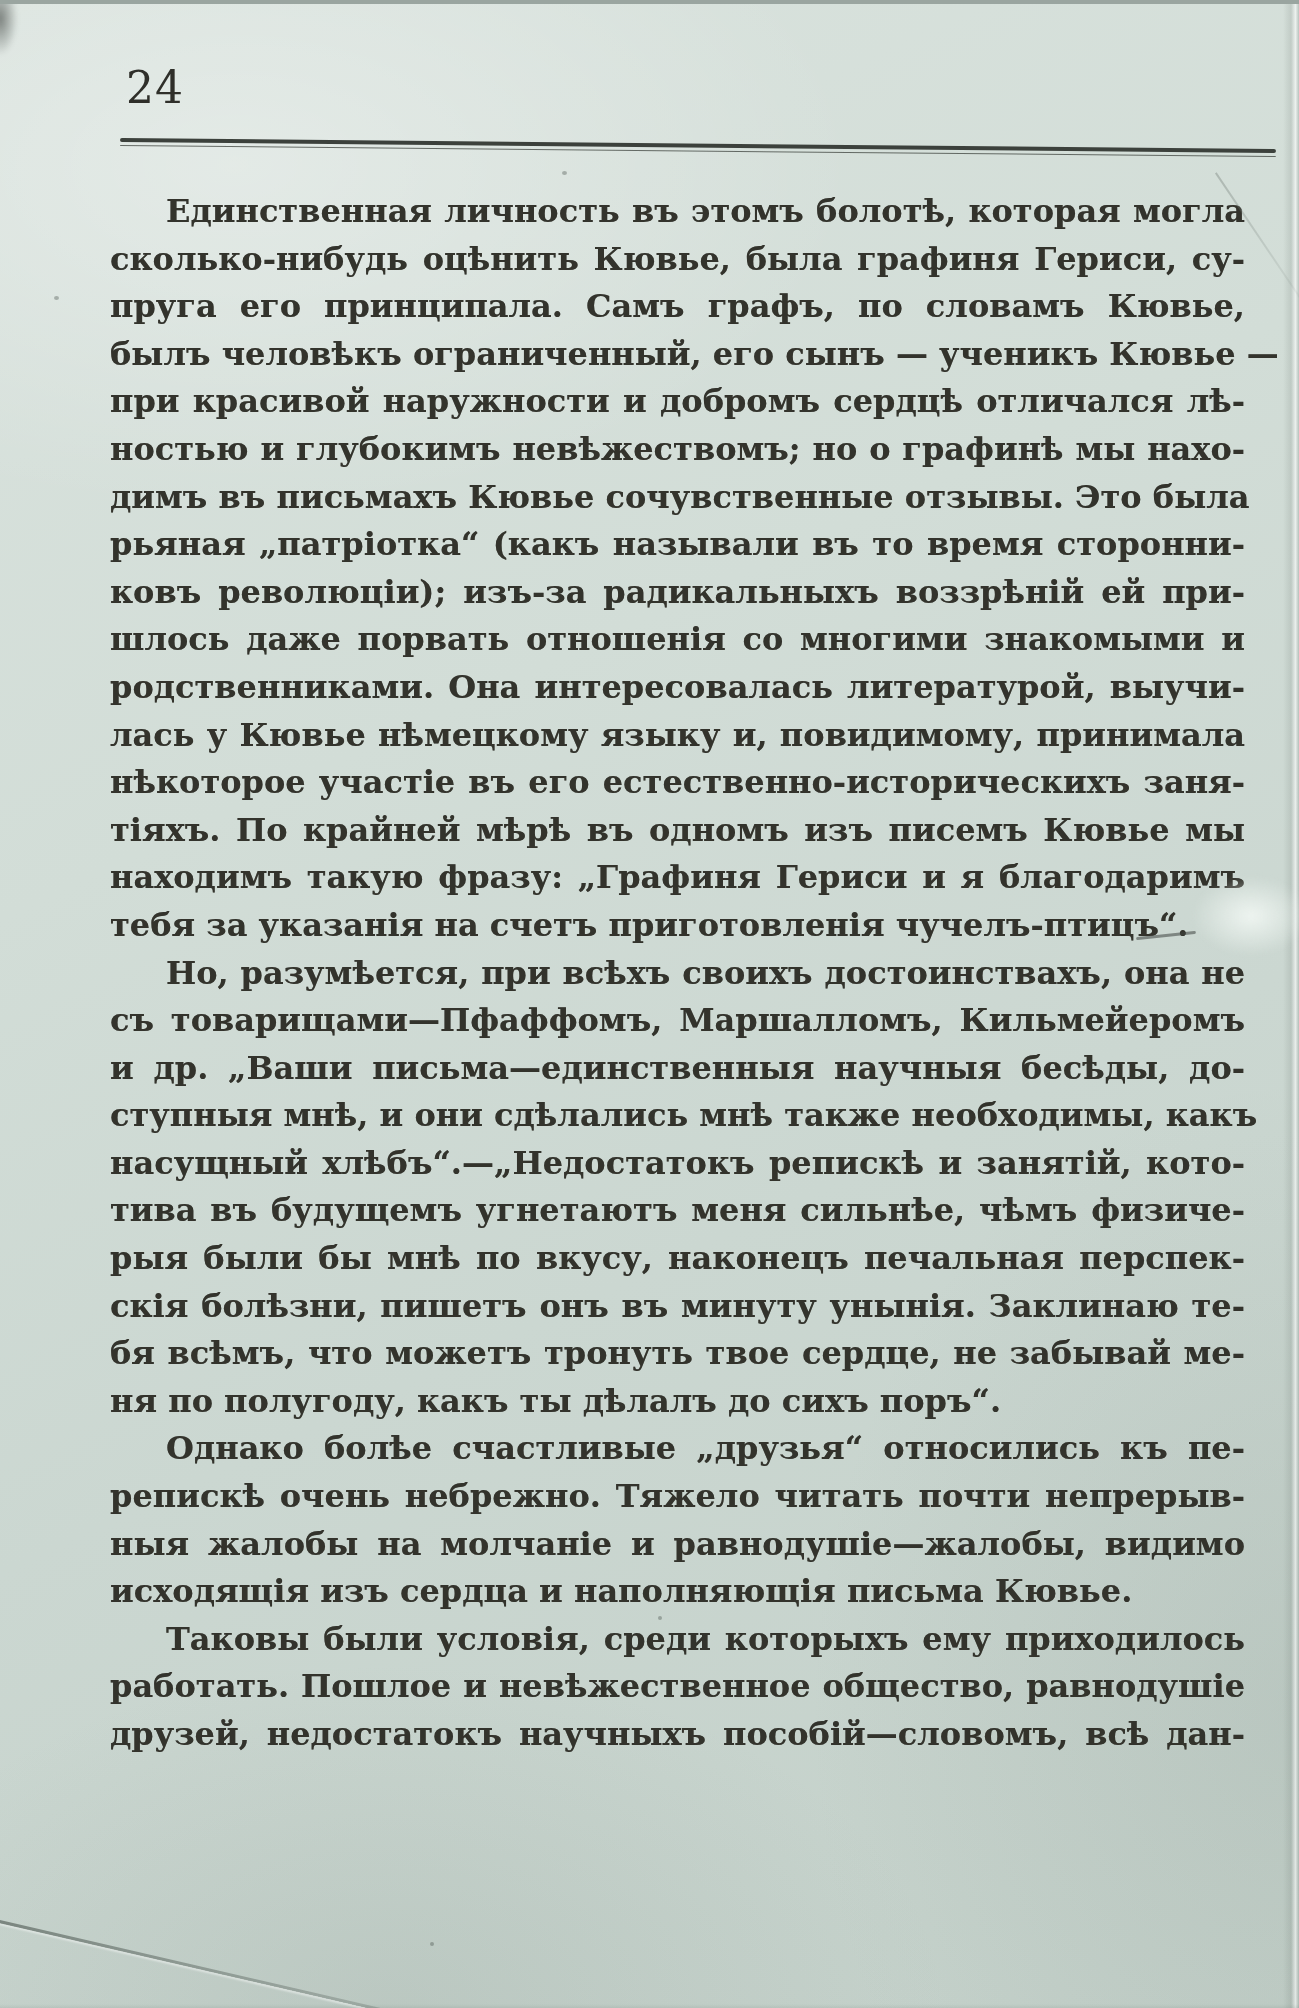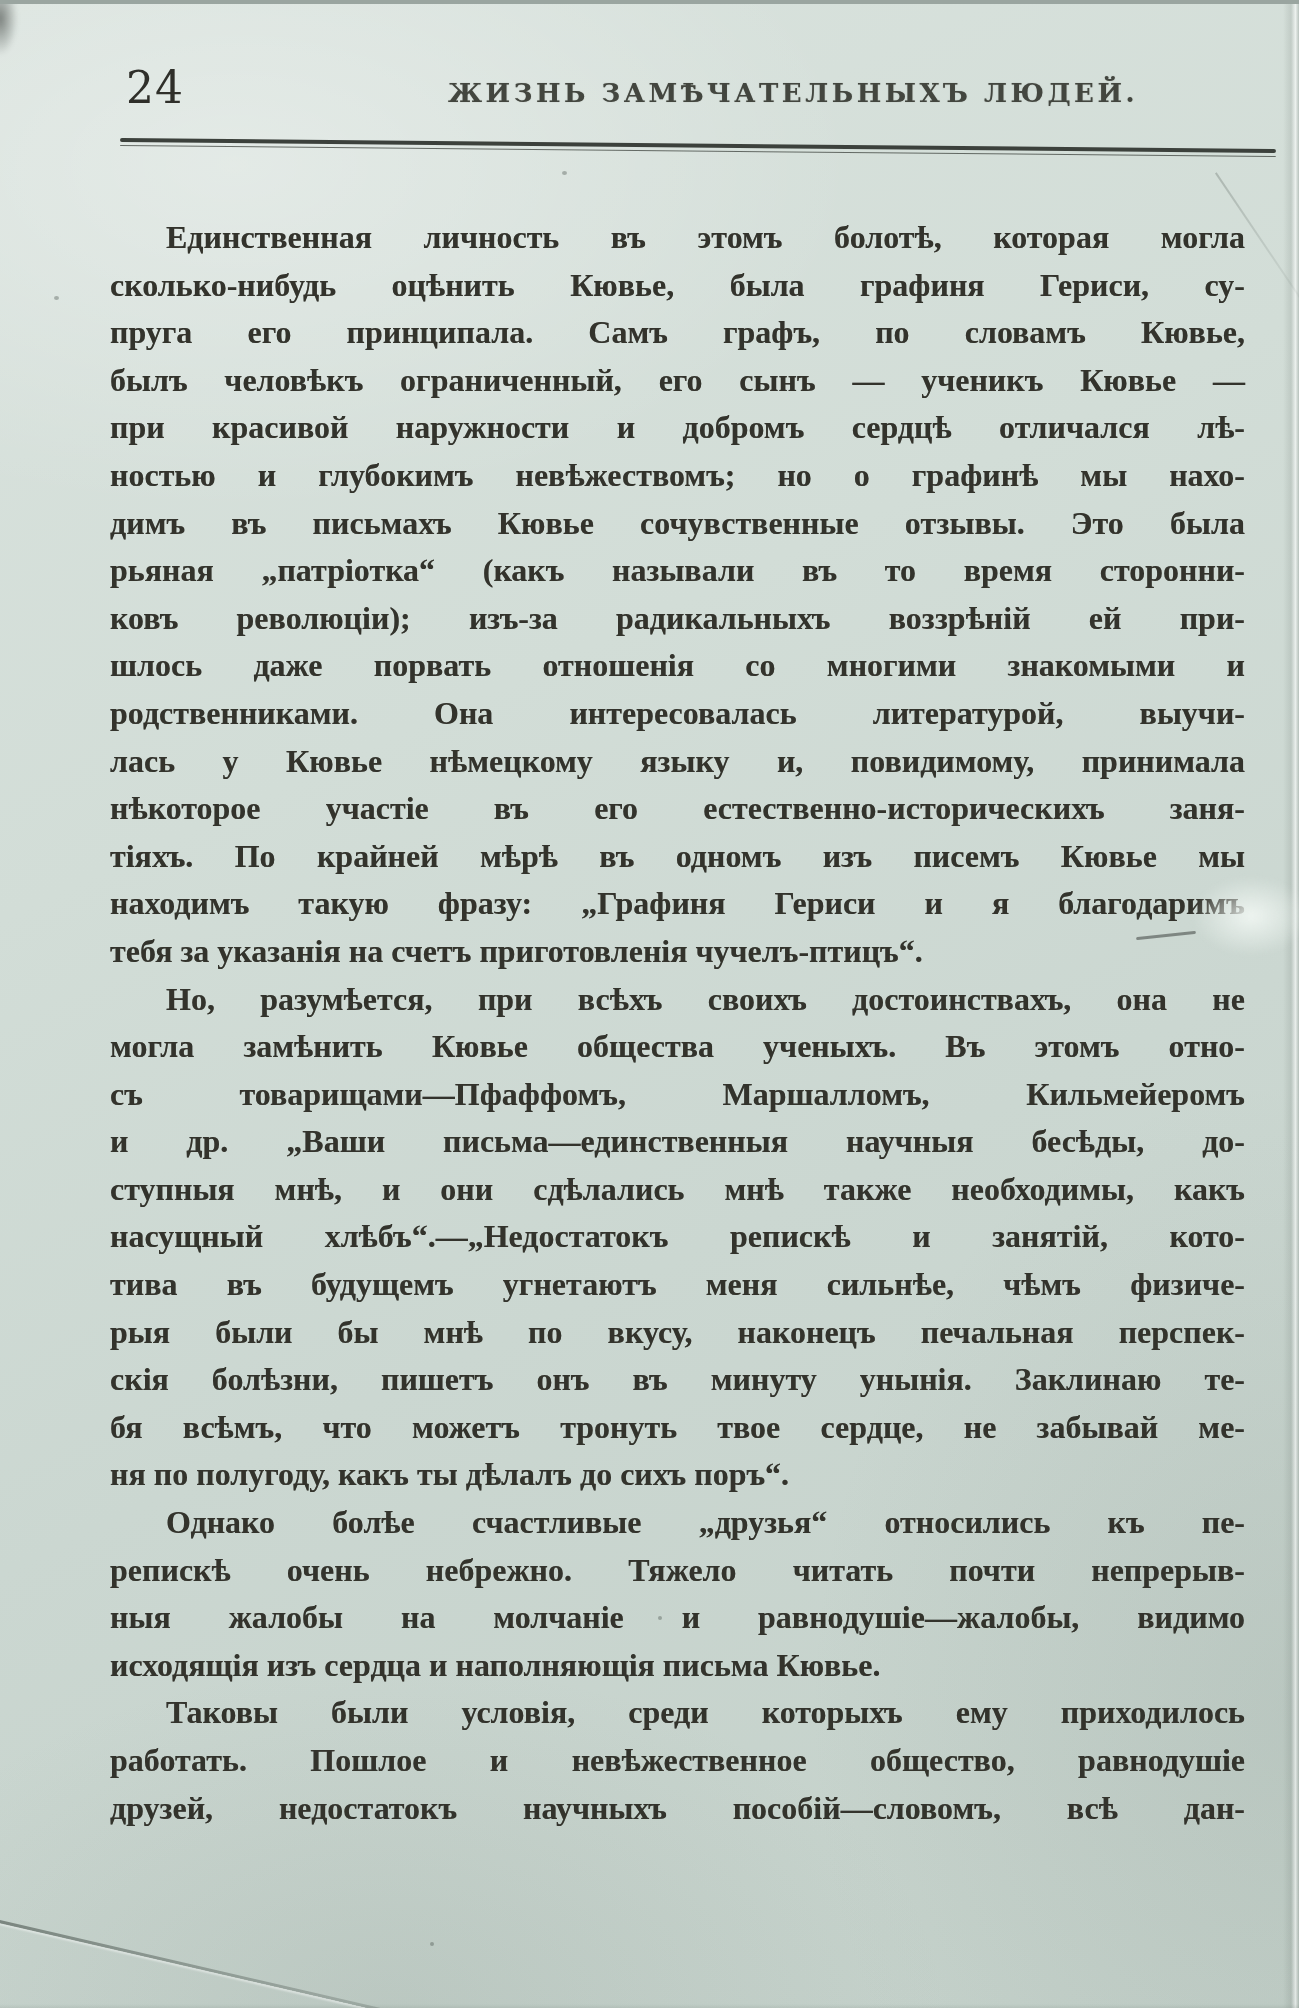--- a/index.html
+++ b/index.html
@@ -27,25 +27,24 @@
     text-shadow:0 0 1px rgba(67,70,63,0.4);
   }
   .header-rule{
     position:absolute;left:120px;top:134px;width:1156px;
     transform:rotate(0.55deg);transform-origin:left center;
   }
   .header-rule .bar1{height:3.5px;background:#3c413c;border-radius:2px;}
   .header-rule .bar2{height:1.5px;background:rgba(60,65,60,0.75);margin-top:3px;border-radius:1px;}
   
   .text-column{
-    position:absolute;left:110px;top:210px;width:1135px;
+    position:absolute;left:110px;top:184px;width:1135px;
     font-size:32px;font-weight:bold;color:#33332c;
     line-height:47.6px;
     text-shadow:0 0 0.5px rgba(51,51,44,0.45);
-    font-family:Liberation Serif, serif;
   }
   .line{text-align:justify;text-align-last:justify;white-space:nowrap;}
   .line.left{text-align:center;text-align-last:left;}
   .line.indent{text-indent:56px;}
   
   .artifact{position:absolute;pointer-events:none;}
   .corner-smudge{left:-8px;top:-10px;width:26px;height:62px;
     background:radial-gradient(ellipse at 30% 40%, rgba(40,45,42,0.55), rgba(40,45,42,0) 70%);
     filter:blur(2px);}
   .edge-right{right:0;top:0;bottom:0;width:16px;
@@ -70,21 +69,20 @@
   .speck.s2{left:54px;top:292px;}
   .speck.s3{left:658px;top:1612px;width:4px;}
   .speck.s4{left:430px;top:1938px;width:4px;}
 </style>
 </head>
 <body>
 
 <div class="page">
 
   <div class="page-number">24</div>
-  <div class="running-title">ЖИЗНЬ ЗАМѢЧАТЕЛЬНЫХЪ ЛЮДЕЙ.</div>
 
   <div class="header-rule">
     <div class="bar1"></div>
     <div class="bar2"></div>
   </div>
 
   <div class="text-column">
       <div>
         <div class="line indent">Единственная личность въ этомъ болотѣ, которая могла</div>
         <div class="line">сколько-нибудь оцѣнить Кювье, была графиня Гериси, су-</div>
@@ -98,21 +96,20 @@
         <div class="line">шлось даже порвать отношенія со многими знакомыми и</div>
         <div class="line">родственниками. Она интересовалась литературой, выучи-</div>
         <div class="line">лась у Кювье нѣмецкому языку и, повидимому, принимала</div>
         <div class="line">нѣкоторое участіе въ его естественно-историческихъ заня-</div>
         <div class="line">тіяхъ. По крайней мѣрѣ въ одномъ изъ писемъ Кювье мы</div>
         <div class="line">находимъ такую фразу: „Графиня Гериси и я благодаримъ</div>
         <div class="line left">тебя за указанія на счетъ приготовленія чучелъ-птицъ“.</div>
       </div>
       <div>
         <div class="line indent">Но, разумѣется, при всѣхъ своихъ достоинствахъ, она не</div>
-        <div class="line">могла замѣнить Кювье общества ученыхъ.  Въ этомъ отно-</div>
         <div class="line">съ товарищами—Пфаффомъ, Маршалломъ, Кильмейеромъ</div>
         <div class="line">и др. „Ваши письма—единственныя научныя бесѣды, до-</div>
         <div class="line">ступныя мнѣ, и они сдѣлались мнѣ также необходимы, какъ</div>
         <div class="line">насущный хлѣбъ“.—„Недостатокъ репискѣ и занятій, кото-</div>
         <div class="line">тива въ будущемъ угнетаютъ меня сильнѣе, чѣмъ физиче-</div>
         <div class="line">рыя были бы мнѣ по вкусу, наконецъ печальная перспек-</div>
         <div class="line">скія болѣзни, пишетъ онъ въ минуту унынія. Заклинаю те-</div>
         <div class="line">бя всѣмъ, что можетъ тронуть твое сердце, не забывай ме-</div>
         <div class="line left">ня по полугоду, какъ ты дѣлалъ до сихъ поръ“.</div>
       </div>

